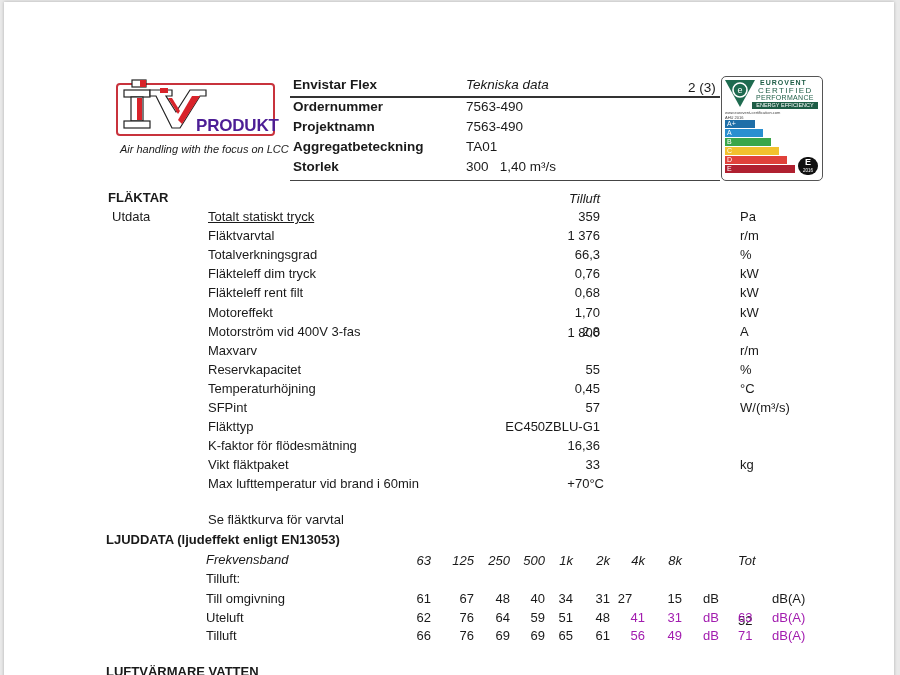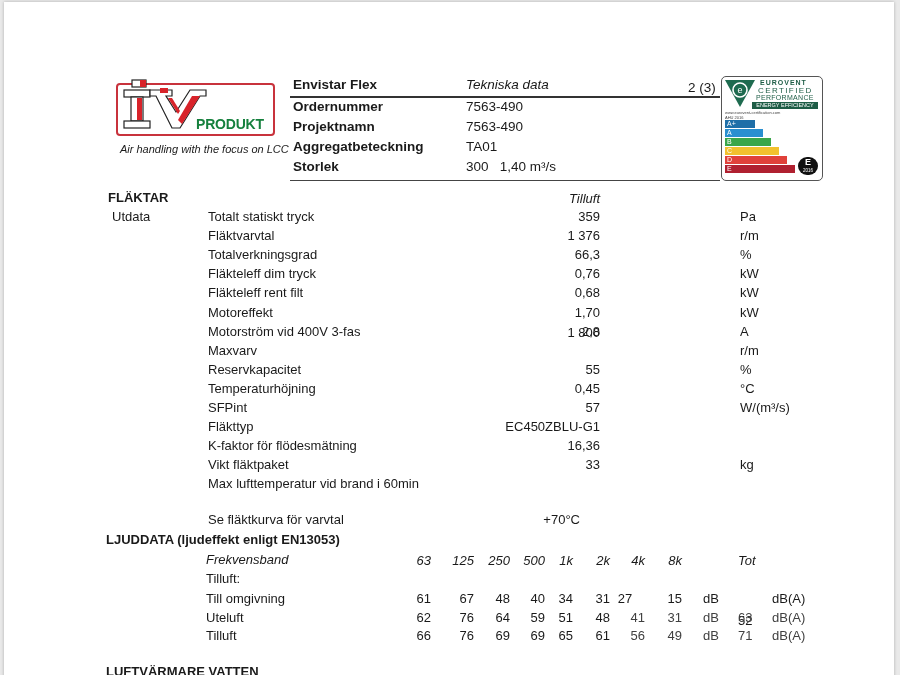--- a/index.html
+++ b/index.html
@@ -16,42 +16,42 @@
       box-shadow: 0 0 3px rgba(0,0,0,0.25);
     }
     .abs { position: absolute; white-space: nowrap; }
 
     
     .logo-box {
       position: absolute; left: 116px; top: 83px; width: 159px; height: 53px;
       border: 2px solid #c8323c; border-radius: 4px; box-sizing: border-box;
     }
     .logo-tag { font-style: italic; font-size: 11px; }
-    .logo-produkt { font-weight: bold; font-size: 14px; letter-spacing: -0.2px; color:#15803d; font-family: "Liberation Sans", sans-serif; }
+    .logo-produkt { font-weight: bold; font-size: 17px; letter-spacing: -0.2px; color:#4c1d95; font-family: "Liberation Sans", sans-serif; }
 
     
     .hdr-label { font-weight: bold; font-size: 13.5px; }
     .hdr-value { font-size: 13.5px; }
     .hdr-italic { font-style: italic; font-size: 13.5px; }
     .hdr-rule { position: absolute; left: 290px; top: 96px; width: 430px; height: 1.5px; background: #333; }
     .hdr-rule-bottom { position: absolute; left: 290px; top: 180px; width: 430px; height: 1px; background: #444; }
 
     
     .ev-box {
       position: absolute; left: 721px; top: 76px; width: 102px; height: 105px;
       border: 1.5px solid #555; border-radius: 5px; box-sizing: border-box; background:#fff;
     }
     .bar { position: absolute; height: 8px; color: #fff; font-size: 7px; line-height: 8px; padding-left: 2px; box-sizing: border-box; }
 
     
     .sec-title { font-weight: bold; font-size: 13px; }
     .txt { font-size: 13px; }
     .num { font-size: 13px; text-align: right; }
     .it { font-style: italic; }
-    .faded { color: #404040; }
+    .faded { color: #a21caf; }
   </style>
 </head>
 <body>
 
 <div class="page"></div>
 
 <div>
   <div class="logo-box"></div>
   <svg class="abs" style="left:120px; top:78px;" width="92" height="58">
 
@@ -117,21 +117,21 @@
     <span style="display:block; font-size:9px; font-weight:bold; line-height:11px;">E</span>
     <span style="display:block; font-size:4.5px; line-height:5px;">2016</span>
   </div>
 </div>
 
 <div>
   <span class="abs sec-title" style="left:108px; top:190px;">FLÄKTAR</span>
   <span class="abs txt" style="left:112px; top:209px;">Utdata</span>
   <span class="abs txt it" style="left:520px; top:191px; width:80px; text-align:right;">Tilluft</span>
   <div id="flaktar-rows">
-      <span class="abs txt" style="left: 208px; top: 209px;">Totalt statiskt tryck</span>
+      <span class="abs txt" style="left: 208px; top: 209px; text-decoration: underline;">Totalt statiskt tryck</span>
       <span class="abs num" style="left: 480px; width: 120px; top: 209px;">359</span>
       <span class="abs txt" style="left: 740px; top: 209px;">Pa</span>
       <span class="abs txt" style="left: 208px; top: 228.1px;">Fläktvarvtal</span>
       <span class="abs num" style="left: 480px; width: 120px; top: 228.1px;">1 376</span>
       <span class="abs txt" style="left: 740px; top: 228.1px;">r/m</span>
       <span class="abs txt" style="left: 208px; top: 247.2px;">Totalverkningsgrad</span>
       <span class="abs num" style="left: 480px; width: 120px; top: 247.2px;">66,3</span>
       <span class="abs txt" style="left: 740px; top: 247.2px;">%</span>
       <span class="abs txt" style="left: 208px; top: 266.3px;">Fläkteleff dim tryck</span>
       <span class="abs num" style="left: 480px; width: 120px; top: 266.3px;">0,76</span>
@@ -160,21 +160,21 @@
       <span class="abs txt" style="left: 208px; top: 419.1px;">Fläkttyp</span>
       <span class="abs num" style="left: 480px; width: 120px; top: 419.1px;">EC450ZBLU-G1</span>
       <span class="abs txt" style="left: 740px; top: 419.1px;"></span>
       <span class="abs txt" style="left: 208px; top: 438.2px;">K-faktor för flödesmätning</span>
       <span class="abs num" style="left: 480px; width: 120px; top: 438.2px;">16,36</span>
       <span class="abs txt" style="left: 740px; top: 438.2px;"></span>
       <span class="abs txt" style="left: 208px; top: 457.3px;">Vikt fläktpaket</span>
       <span class="abs num" style="left: 480px; width: 120px; top: 457.3px;">33</span>
       <span class="abs txt" style="left: 740px; top: 457.3px;">kg</span>
       <span class="abs txt" style="left: 208px; top: 476.4px; text-align: center;">Max lufttemperatur vid brand i 60min</span>
-      <span class="abs num" style="left: 460px; width: 120px; top: 476.4px; margin-top: 36px;">+70°C</span>
+      <span class="abs num" style="left: 484px; width: 120px; top: 476.4px;">+70°C</span>
       <span class="abs txt" style="left: 740px; top: 476.4px;"></span>
       <span class="abs txt" style="left: 208px; top: 495.5px; margin-top: 16px;">Se fläktkurva för varvtal</span>
       <span class="abs num" style="left: 480px; width: 120px; top: 495.5px;"></span>
       <span class="abs txt" style="left: 740px; top: 495.5px;"></span>
     </div>
 </div>
 
 <div>
   <span class="abs sec-title" style="left:106px; top:532px;">LJUDDATA (ljudeffekt enligt EN13053)</span>
   <span class="abs txt it" style="left:206px; top:552px;">Frekvensband</span>

